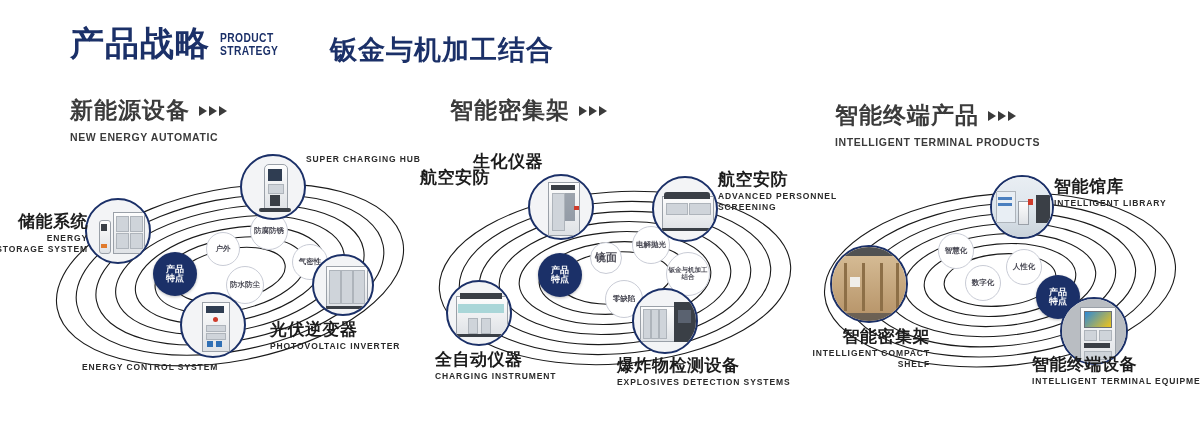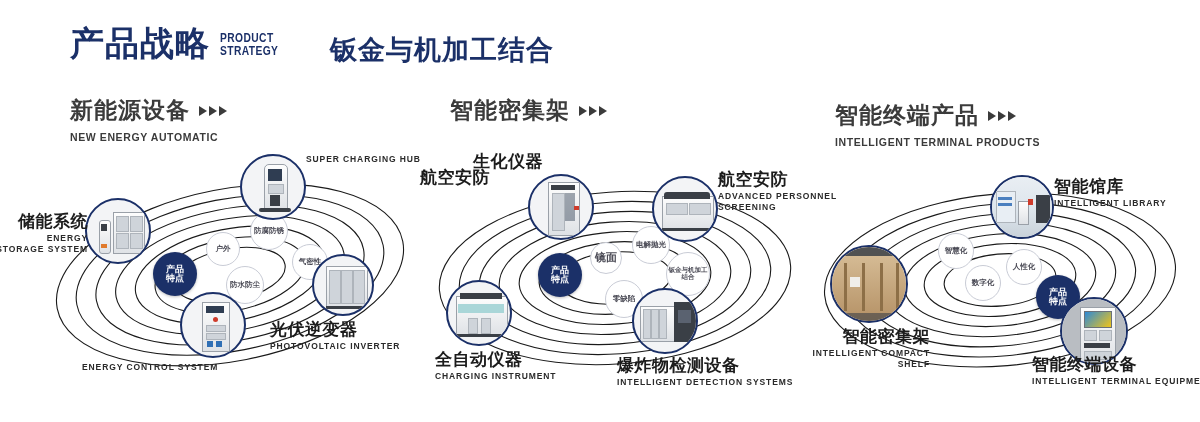--- a/index.html
+++ b/index.html
@@ -321,21 +321,21 @@
       <div class="en">ADVANCED PERSONNEL SCREENING</div>
     </div>
 
     <div class="lbl" style="left:15px;top:200px;width:140px;">
       <div class="cn">全自动仪器</div>
       <div class="en">CHARGING INSTRUMENT</div>
     </div>
 
     <div class="lbl" style="left:197px;top:206px;width:180px;">
       <div class="cn">爆炸物检测设备</div>
-      <div class="en">INTELLIGENT DETECTION SYSTEMS</div>
+      <div class="en">EXPLOSIVES DETECTION SYSTEMS</div>
     </div>
   </div>
 
   <div class="cluster" style="left:810px;top:155px;width:390px;height:250px;">
 
     <svg class="rings" width="390" height="250" viewBox="0 0 390 250">
       <g fill="none" stroke="#1a1a1a" stroke-width="1.1" transform="rotate(-5 190 125)">
         <ellipse cx="190" cy="125" rx="56" ry="26"></ellipse>
         <ellipse cx="190" cy="125" rx="76" ry="36"></ellipse>
         <ellipse cx="190" cy="125" rx="96" ry="46"></ellipse>

